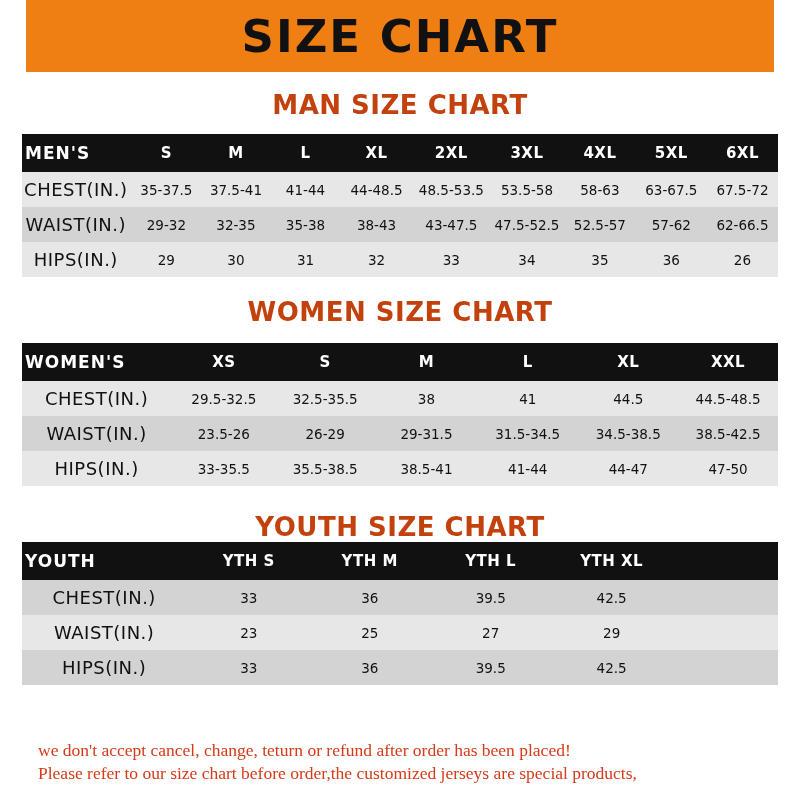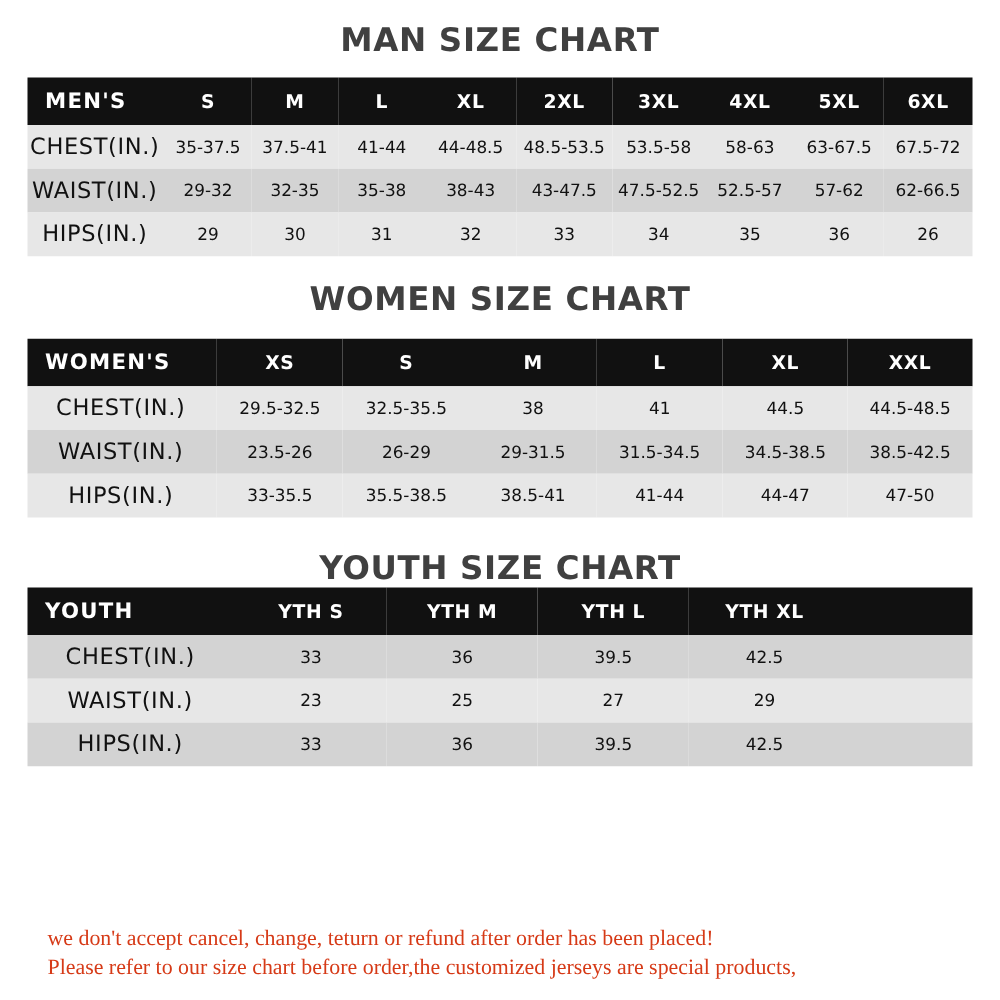--- a/index.html
+++ b/index.html
@@ -58,21 +58,21 @@
     flex: 1;
     padding: 0 22px;
     display: flex;
     flex-direction: column;
   }
   .section-title {
     text-align: center;
     font-family: "DejaVu Sans", sans-serif;
     font-weight: bold;
     font-size: 26px;
-    color: #404040;
+    color: #c2410c;
     letter-spacing: 0.5px;
   }
   .t1 { margin-top: 18px; margin-bottom: 14px; }
   .t2 { margin-top: 20px; margin-bottom: 16px; }
   .t3 { margin-top: 26px; }
 
   table.sizechart {
     width: 100%;
     border-collapse: collapse;
     table-layout: fixed;
@@ -87,21 +87,21 @@
   }
   table.sizechart thead th {
     color: #ffffff;
     font-weight: bold;
     font-size: 15px;
     padding: 9px 2px;
     letter-spacing: 0.5px;
   }
   table.sizechart thead th.rowlabel {
     text-align: left;
-    padding-left: 14px;
+    padding-left: 3px;
     font-size: 17px;
     letter-spacing: 1px;
   }
   
   table.sizechart tbody td {
     font-size: 13.5px;
     color: #111111;
     padding: 7px 2px;
   }
   table.sizechart tbody td.rowlabel {
@@ -136,20 +136,23 @@
     line-height: 1.35;
     text-align: left;
   }
   .footer-line { display: block; }
 </style>
 </head>
 <body>
 
 <div class="page">
 
+  <div class="header">
+    <div class="header-title">SIZE CHART</div>
+  </div>
 
   <div class="content">
 
     <div class="section-title t1">MAN SIZE CHART</div>
     <table class="sizechart men">
       <thead>
         <tr>
           <th class="rowlabel" style="width:14.5%">MEN'S</th>
           <th style="width:9.2%">S</th>
           <th style="width:9.2%">M</th>

